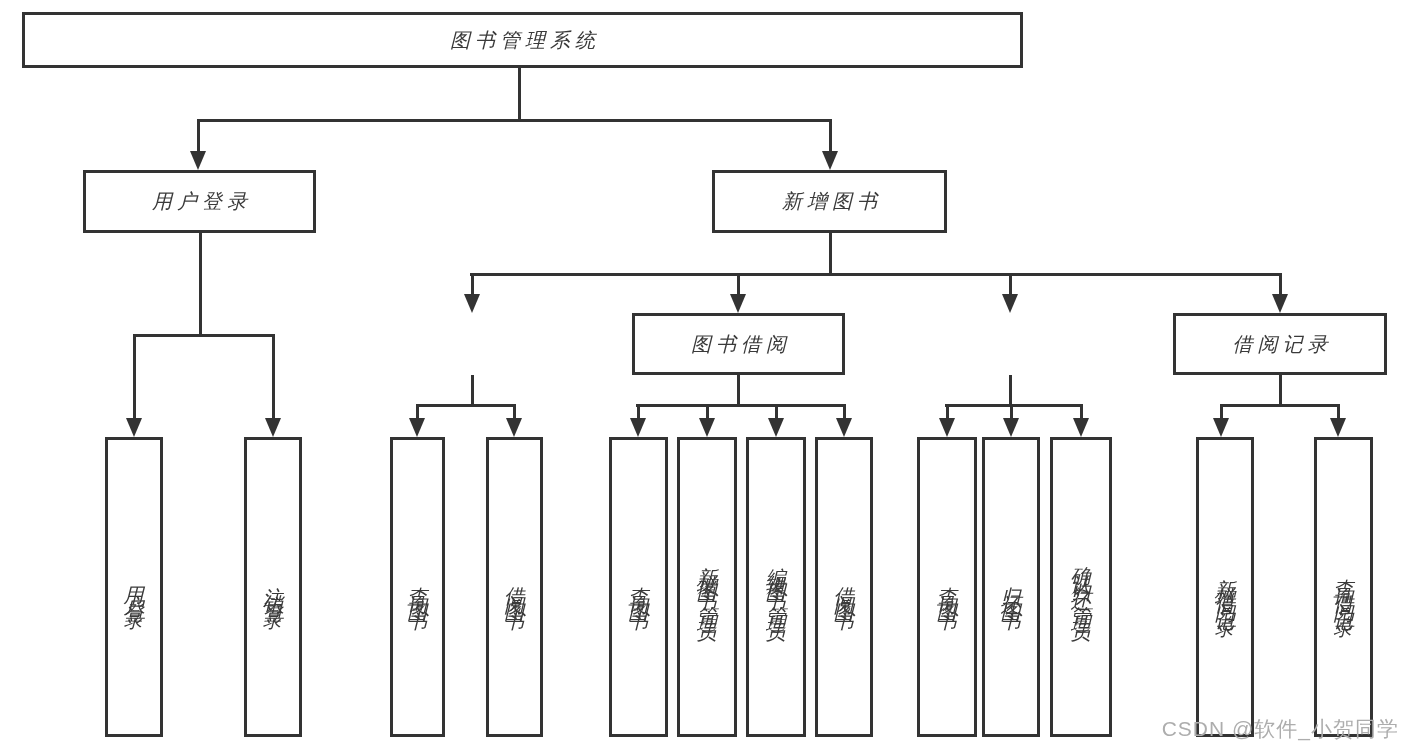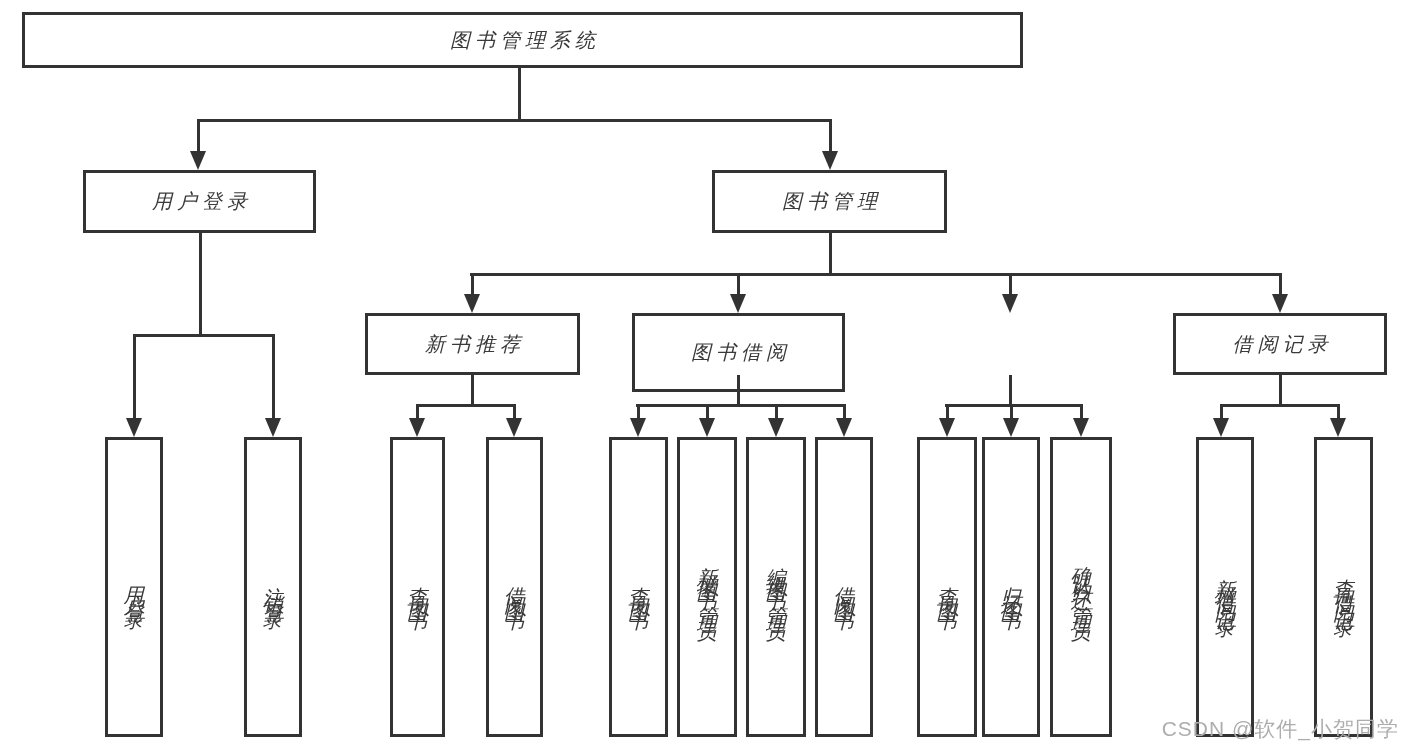--- a/index.html
+++ b/index.html
@@ -81,45 +81,42 @@
   <div class="line" style="left:197px;top:119px;width:635px;height:3px"></div>
   <div class="line" style="left:197px;top:119px;width:3px;height:34px"></div>
   <div class="arrow" style="left:190px;top:151px"></div>
   <div class="line" style="left:829px;top:119px;width:3px;height:34px"></div>
   <div class="arrow" style="left:822px;top:151px"></div>
 
   <div class="box h" style="left:83px;top:170px;width:233px;height:63px">
     <span class="lbl">用户登录</span>
   </div>
   <div class="box h" style="left:712px;top:170px;width:235px;height:63px">
-    <span class="lbl">图书管理</span>
+    <span class="lbl">新增图书</span>
   </div>
 
   <div class="line" style="left:199px;top:233px;width:3px;height:104px"></div>
   <div class="line" style="left:133px;top:334px;width:142px;height:3px"></div>
   <div class="line" style="left:133px;top:334px;width:3px;height:86px"></div>
   <div class="arrow" style="left:126px;top:418px"></div>
   <div class="line" style="left:272px;top:334px;width:3px;height:86px"></div>
   <div class="arrow" style="left:265px;top:418px"></div>
 
   <div class="line" style="left:829px;top:233px;width:3px;height:43px"></div>
   <div class="line" style="left:470px;top:273px;width:812px;height:3px"></div>
   <div class="line" style="left:471px;top:273px;width:3px;height:24px"></div>
   <div class="arrow" style="left:464px;top:294px"></div>
   <div class="line" style="left:737px;top:273px;width:3px;height:24px"></div>
   <div class="arrow" style="left:730px;top:294px"></div>
   <div class="line" style="left:1009px;top:273px;width:3px;height:24px"></div>
   <div class="arrow" style="left:1002px;top:294px"></div>
   <div class="line" style="left:1279px;top:273px;width:3px;height:24px"></div>
   <div class="arrow" style="left:1272px;top:294px"></div>
 
-  <div class="box h" style="left:365px;top:313px;width:215px;height:62px">
-    <span class="lbl">新书推荐</span>
-  </div>
-  <div class="box h" style="left:632px;top:313px;width:213px;height:79px">
+  <div class="box h" style="left:632px;top:313px;width:213px;height:62px">
     <span class="lbl">图书借阅</span>
   </div>
   <div class="box h" style="left:1173px;top:313px;width:214px;height:62px">
     <span class="lbl">借阅记录</span>
   </div>
 
   <div class="line" style="left:471px;top:375px;width:3px;height:32px"></div>
   <div class="line" style="left:416px;top:404px;width:100px;height:3px"></div>
   <div class="line" style="left:416px;top:404px;width:3px;height:16px"></div>
   <div class="arrow" style="left:409px;top:418px"></div>

